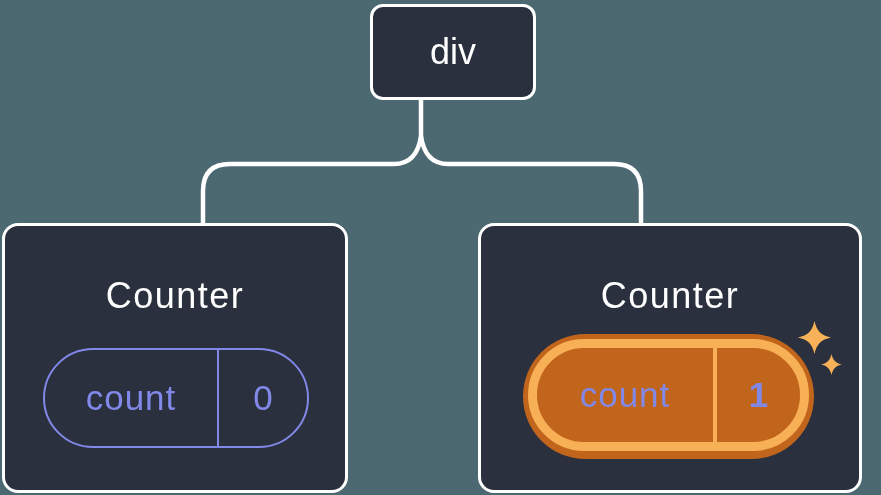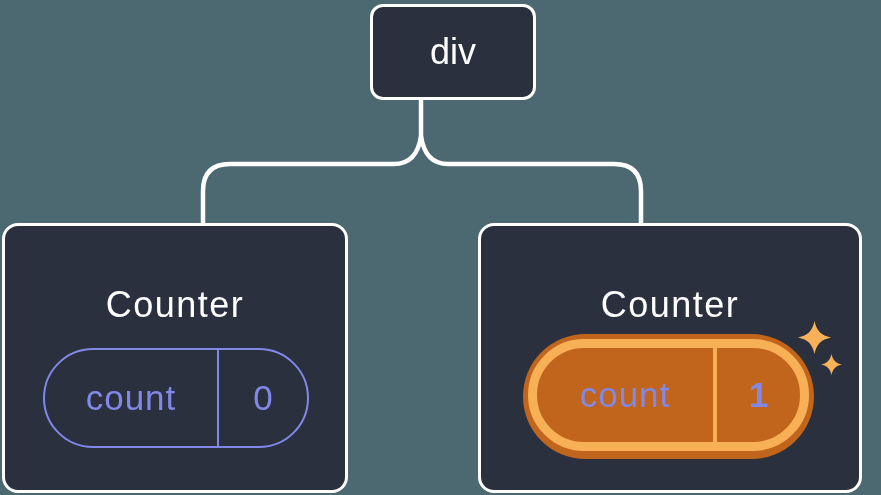--- a/index.html
+++ b/index.html
@@ -25,21 +25,21 @@
   }
   .card {
     position: absolute; top: 223px; height: 270px;
     background: var(--node-bg, #2A303D);
     border: 3px solid var(--node-border, #FFFFFF);
     border-radius: 16px; box-sizing: border-box;
   }
   .card.left  { left: 2px;   width: 346px; }
   .card.right { left: 478px; width: 384px; }
   .card-title {
-    position: absolute; top: 57px; left: 0; right: 0;
+    position: absolute; top: 48px; left: 0; right: 0;
     text-align: center; color: var(--text-primary, #FFFFFF);
     font-size: 36px; letter-spacing: 1.5px; line-height: 44px;
   }
   
   .pill {
     position: absolute; top: 122px; left: 38px; width: 266px; height: 100px;
     border: 2.5px solid var(--state-accent, #8188E8);
     border-radius: 999px; box-sizing: border-box;
     display: flex; color: var(--state-accent, #8188E8); font-size: 35px;
   }

